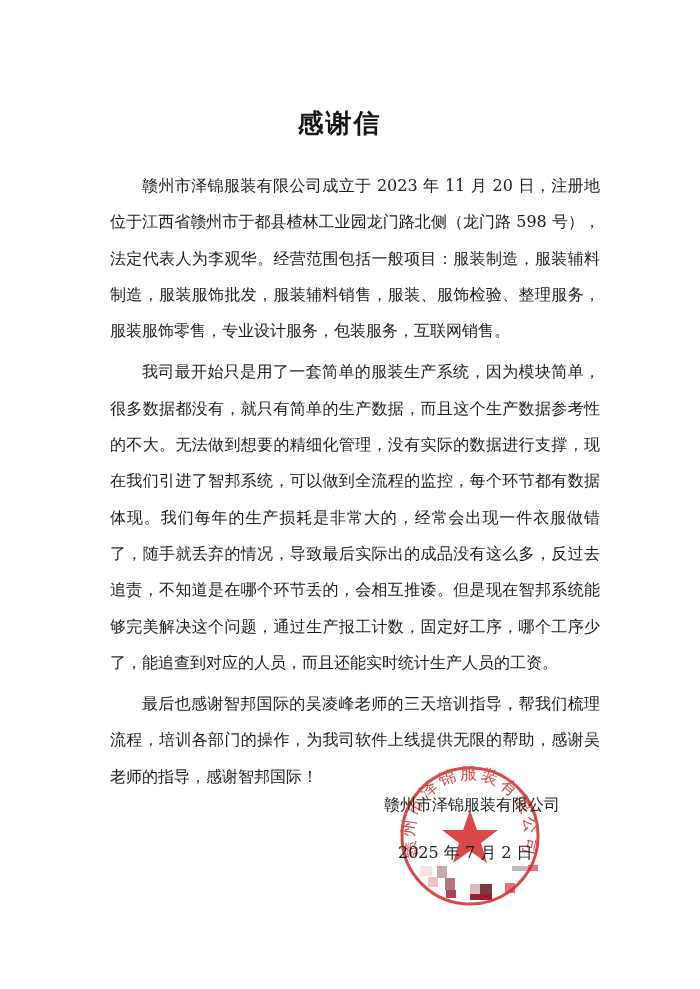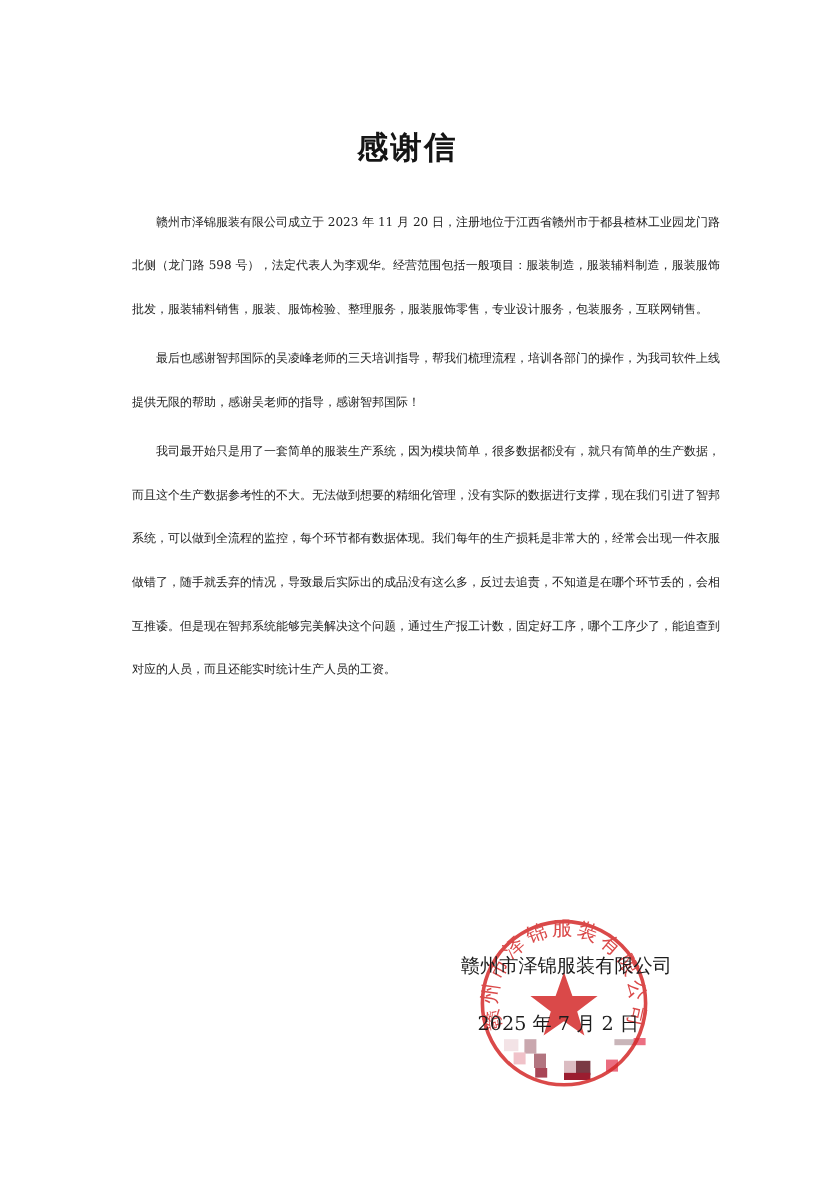--- a/index.html
+++ b/index.html
@@ -5,43 +5,43 @@
   html, body { margin: 0; padding: 0; background: #ffffff; }
   body { width: 700px; height: 989px; position: relative; overflow: hidden; }
   .page { position: absolute; left: 0; top: 0; width: 700px; height: 989px; background: #fff; }
   .title {
     position: absolute; left: 0; width: 679px; top: 106px; text-align: center;
     font-family: "DejaVu Sans", sans-serif; font-weight: bold; font-size: 26px; color: #151515;
     letter-spacing: 2px;
   }
   .body {
     position: absolute; left: 110px; top: 168px; width: 490px;
-    font-family: "DejaVu Serif", serif; font-size: 10px; color: #1c1c1c;
+    font-family: "DejaVu Serif", serif; font-size: 16px; color: #1c1c1c;
     line-height: 36.3px; text-align: justify;
   }
   .para { margin: 0 0 5px 0; text-indent: 2em; }
   .sign {
     position: absolute; left: 384px; width: 220px; font-family: "DejaVu Serif", serif;
     font-size: 16px; color: #1c1c1c; z-index: 3;
   }
   .sign.company { top: 795px; }
   .sign.date { top: 843px; left: 398px; }
   .seal { position: absolute; left: 395px; top: 758px; z-index: 2; opacity: 0.85; }
   .blur { position: absolute; z-index: 1; }
 </style>
 </head>
 <body>
 
 <div class="page">
   <div class="title">感谢信</div>
 
   <div class="body">
     <p class="para">赣州市泽锦服装有限公司成立于 2023 年 11 月 20 日，注册地位于江西省赣州市于都县楂林工业园龙门路北侧（龙门路 598 号），法定代表人为李观华。经营范围包括一般项目：服装制造，服装辅料制造，服装服饰批发，服装辅料销售，服装、服饰检验、整理服务，服装服饰零售，专业设计服务，包装服务，互联网销售。</p>
+    <p class="para">我司最开始只是用了一套简单的服装生产系统，因为模块简单，很多数据都没有，就只有简单的生产数据，而且这个生产数据参考性的不大。无法做到想要的精细化管理，没有实际的数据进行支撑，现在我们引进了智邦系统，可以做到全流程的监控，每个环节都有数据体现。我们每年的生产损耗是非常大的，经常会出现一件衣服做错了，随手就丢弃的情况，导致最后实际出的成品没有这么多，反过去追责，不知道是在哪个环节丢的，会相互推诿。但是现在智邦系统能够完美解决这个问题，通过生产报工计数，固定好工序，哪个工序少了，能追查到对应的人员，而且还能实时统计生产人员的工资。</p>
     <p class="para">最后也感谢智邦国际的吴凌峰老师的三天培训指导，帮我们梳理流程，培训各部门的操作，为我司软件上线提供无限的帮助，感谢吴老师的指导，感谢智邦国际！</p>
-    <p class="para">我司最开始只是用了一套简单的服装生产系统，因为模块简单，很多数据都没有，就只有简单的生产数据，而且这个生产数据参考性的不大。无法做到想要的精细化管理，没有实际的数据进行支撑，现在我们引进了智邦系统，可以做到全流程的监控，每个环节都有数据体现。我们每年的生产损耗是非常大的，经常会出现一件衣服做错了，随手就丢弃的情况，导致最后实际出的成品没有这么多，反过去追责，不知道是在哪个环节丢的，会相互推诿。但是现在智邦系统能够完美解决这个问题，通过生产报工计数，固定好工序，哪个工序少了，能追查到对应的人员，而且还能实时统计生产人员的工资。</p>
   </div>
 
   <svg class="seal" width="150" height="150" viewBox="0 0 150 150">
     <defs>
       <path id="sealArc" d="M 22 95 A 56 56 0 1 1 128 95" fill="none"></path>
     </defs>
     <circle cx="75" cy="78" r="68" fill="none" stroke="#d42a2a" stroke-width="3"></circle>
     <text font-family="DejaVu Sans, sans-serif" font-size="17" fill="#d42a2a" letter-spacing="3">
       <textPath href="#sealArc" startOffset="50%" text-anchor="middle">赣州市泽锦服装有限公司</textPath>
     </text>

